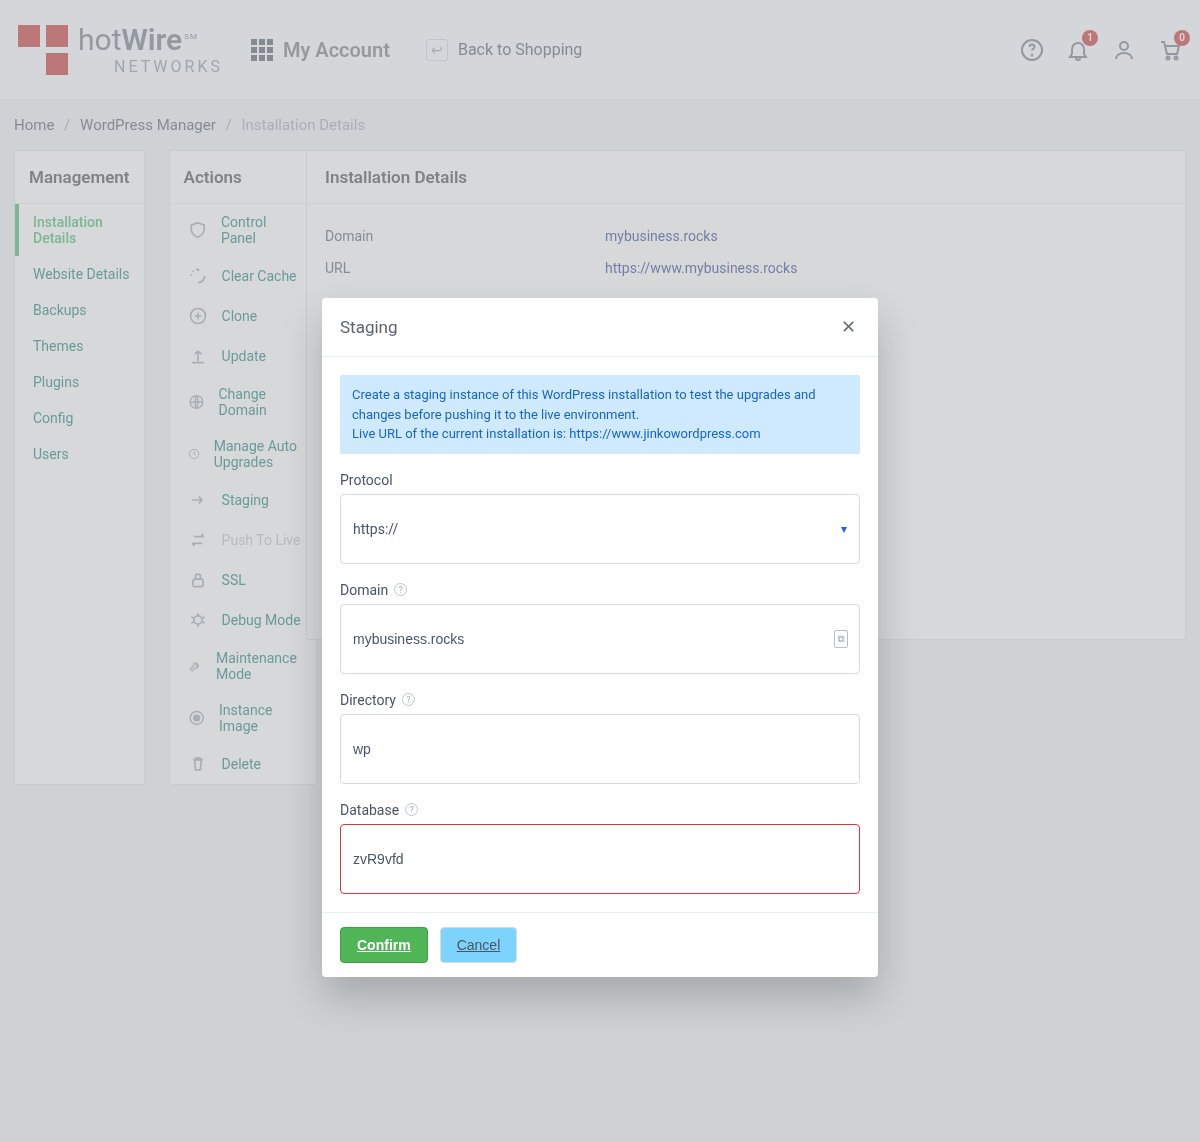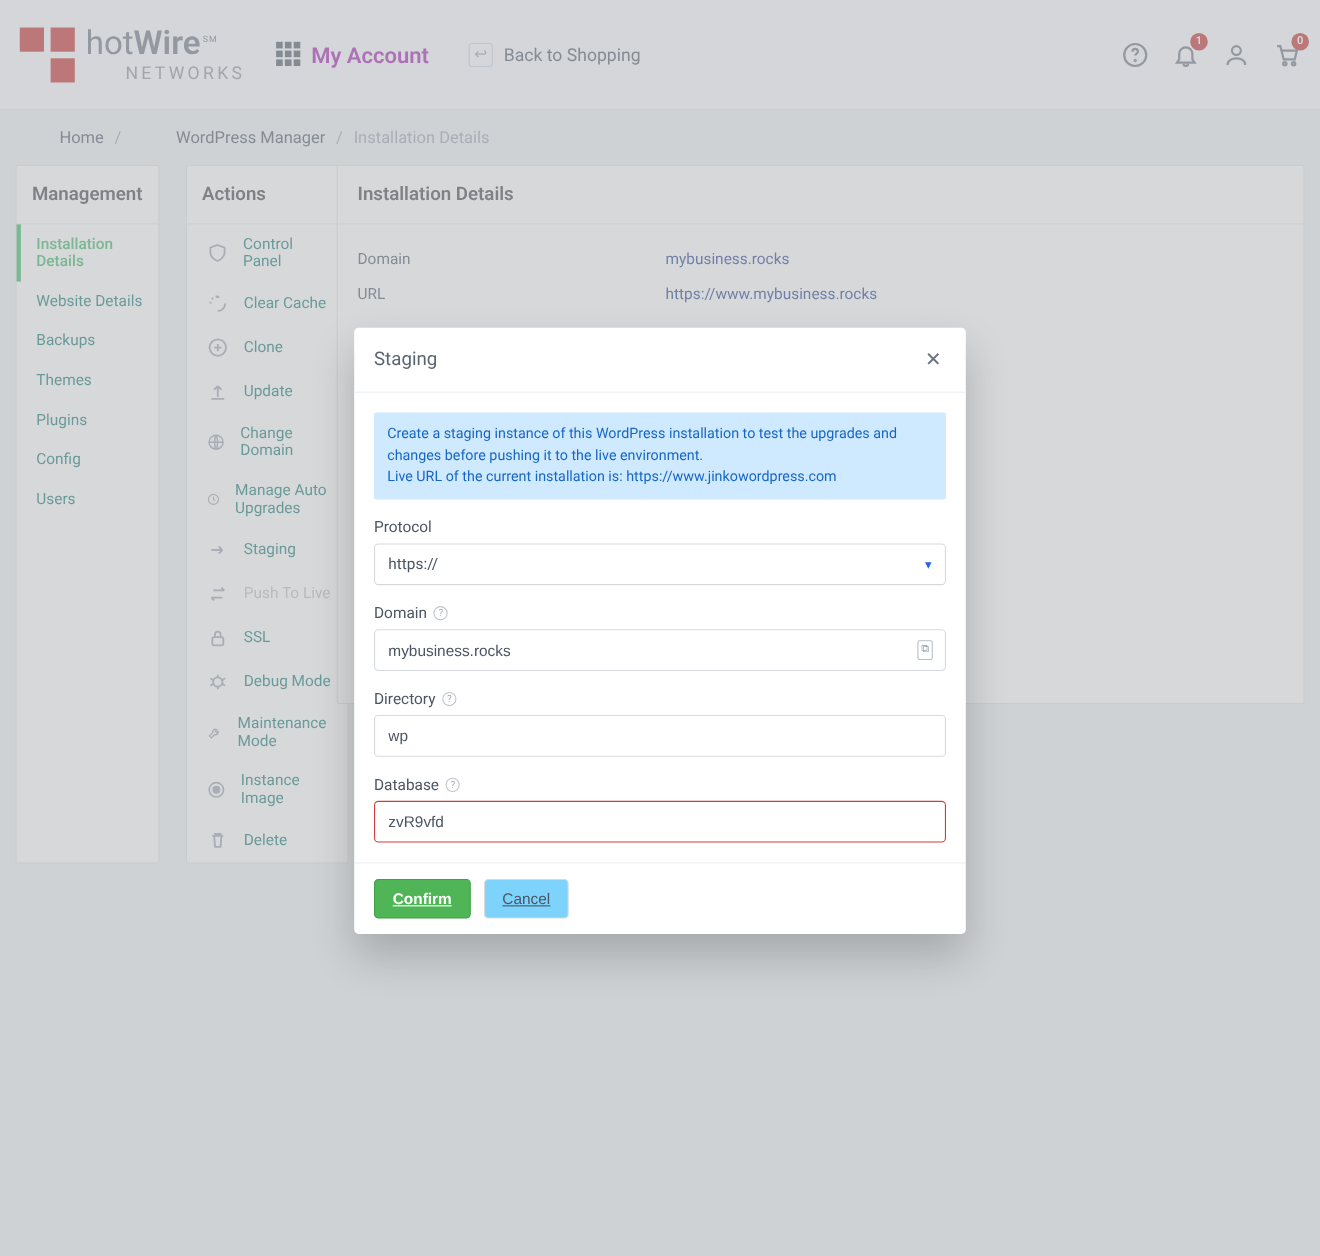--- a/index.html
+++ b/index.html
@@ -40,33 +40,33 @@
   }
   .logo { display: flex; align-items: center; gap: 10px; }
   .logo-mark { display: grid; grid-template-columns: 22px 22px; grid-template-rows: 22px 22px; gap: 6px; }
   .logo-mark span { background: var(--brand-red); }
   .logo-mark span:nth-child(3) { visibility: hidden; }
   .logo-text { display: flex; flex-direction: column; line-height: 1; }
   .logo-text .line1 { font-size: 30px; color: #6b7280; font-weight: 400; position: relative;}
   .logo-text .line1 b { font-weight: 600; }
   .logo-text .sm { font-size: 8px; vertical-align: super; margin-left: 2px; color: #6b7280; letter-spacing: 1px;}
   .logo-text .line2 { font-size: 16px; letter-spacing: 3px; color: #8b9198; margin-top: 4px; margin-left: 36px;}
-  .my-account { display: flex; gap: 10px; color: #a21caf; font-size: 20px; font-weight: 600; }
+  .my-account { display: flex; align-items: center; gap: 10px; color: #737373; font-size: 20px; font-weight: 600; }
   .grid-icon { display: grid; grid-template-columns: repeat(3,6px); grid-template-rows: repeat(3,6px); gap: 2px; }
   .grid-icon span { background: #4b5563; }
   .back-link { display: flex; align-items: center; gap: 10px; color: #4b5563; font-size: 16px; margin-left: 8px;}
   .back-icon { width: 22px; height: 22px; border: 1px solid #cbd5e1; border-radius: 3px; display: flex; align-items: center; justify-content: center; color: #9ca3af; font-size: 14px;}
   .topbar .spacer { flex: 1; }
   .topbar .right-icons { display: flex; align-items: center; gap: 22px; color: #6b7280; }
   .icon-btn { position: relative; display: flex; align-items: center; justify-content: center; cursor: pointer; }
   .icon-btn svg { width: 24px; height: 24px; stroke: #6b7280; fill: none; stroke-width: 2; }
   .badge { position: absolute; top: -8px; right: -8px; background: var(--brand-red); color: #fff; border-radius: 50%; width: 16px; height: 16px; font-size: 10px; display: flex; align-items: center; justify-content: center; font-weight: 600;}
   
   .breadcrumb { padding: 16px 14px; color: #4b5563; font-size: 15px; }
-  .breadcrumb a { color: #4b5563; text-decoration: none; margin-left: 40px; }
+  .breadcrumb a { color: #4b5563; text-decoration: none; }
   .breadcrumb .current { color: #9ca3af; }
   .breadcrumb .sep { color: #9ca3af; margin: 0 6px; }
   
   .layout { display: flex; gap: 30px; padding: 0 14px 24px; align-items: flex-start; }
   .side { width: 262px; display: flex; flex-direction: row; gap: 24px; }
   .card { background: var(--card-bg); border: 1px solid #e1e4e8; border-radius: 2px; }
   .card-title { font-size: 17px; font-weight: 600; color: #3f3f46; padding: 16px 14px; border-bottom: 1px solid #eceff2;}
   .menu-item {
     display: flex; align-items: center; gap: 14px;
     padding: 10px 14px; font-size: 14px; color: #0f766e; cursor: pointer;
@@ -98,21 +98,21 @@
   .modal-header { display: flex; align-items: center; justify-content: space-between; padding: 14px 18px; border-bottom: 1px solid #eceff2; }
   .modal-title { font-size: 17px; color: #5b6470; font-weight: 400; }
   .close-btn { color: #6b7280; font-size: 18px; cursor: pointer; background: none; border: none; padding: 4px;}
   .modal-body { padding: 18px; }
   .info-box { background: var(--info-bg); color: var(--info-text); padding: 10px 12px; font-size: 13px; border-radius: 2px; line-height: 1.5; }
   .form-group { margin-top: 18px; }
   .form-label { font-size: 14px; color: #4b5563; margin-bottom: 6px; display: flex; align-items: center; gap: 6px;}
   .form-label .help-ic { width: 13px; height: 13px; border: 1px solid #c0c5cc; border-radius: 50%; display: inline-flex; align-items: center; justify-content: center; font-size: 9px; color: #a6adb6;}
   .input, .select {
     width: 100%; border: 1px solid #d6dade; border-radius: 4px;
-    padding: 10px 12px; font-size: 14px; color: #4b5563; background: #fff;
+    padding: 26px 12px; font-size: 14px; color: #4b5563; background: #fff;
     display: flex; align-items: center; justify-content: space-between;
   }
   .select .chev { color: #2563eb; font-size: 12px; }
   .input.error { border-color: #d23b3b; }
   .input-wrap { position: relative; }
   .input-wrap .suffix-ic { position: absolute; right: 12px; top: 50%; transform: translateY(-50%); color: #9aa1aa; font-size: 14px; width: 14px; height: 18px; border: 1px solid #b8bec6; border-radius: 2px; display: flex; align-items: center; justify-content: center; font-size: 10px;}
   .modal-footer { padding: 14px 18px; border-top: 1px solid #eceff2; display: flex; gap: 12px; }
   .btn { padding: 9px 16px; font-size: 14px; border-radius: 4px; cursor: pointer; text-decoration: underline; }
   .btn-primary { background: var(--green-btn); color: #fff; border: 1px solid #3fa048; font-weight: 600;}
   .btn-secondary { background: #7dd3fc; color: #4b5563; border: 1px solid #d6dade; }

